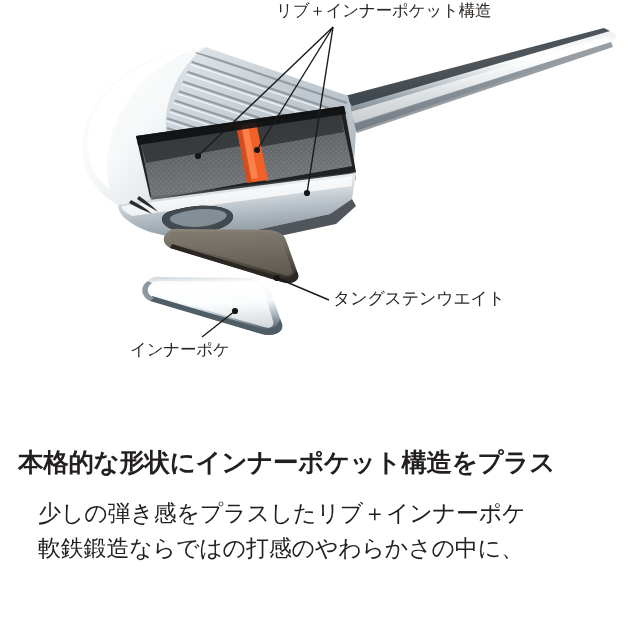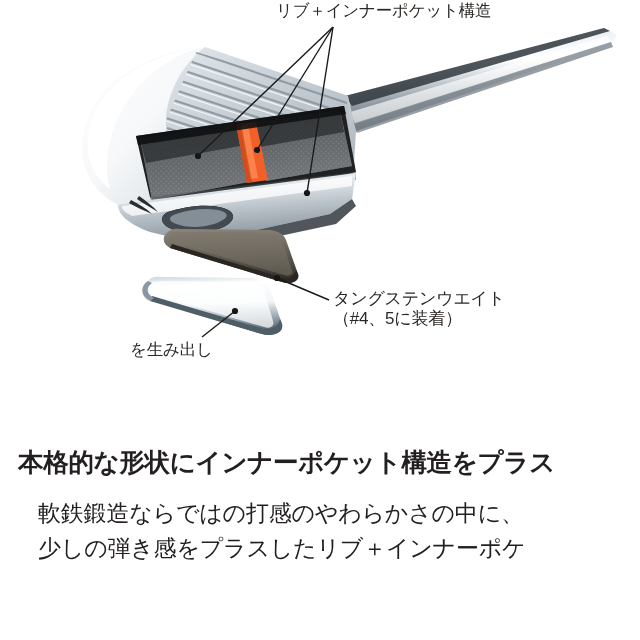--- a/index.html
+++ b/index.html
@@ -319,26 +319,26 @@
         <circle cx="198" cy="156" r="3.1"></circle>
         <circle cx="257" cy="150" r="3.1"></circle>
         <circle cx="307" cy="193" r="3.1"></circle>
         <circle cx="277" cy="278" r="3.1"></circle>
         <circle cx="235" cy="311" r="3.1"></circle>
       </g>
     </svg>
 
     <div class="callout-label" id="label-rib">リブ＋インナーポケット構造</div>
 
-    <div class="callout-label" id="label-tungsten"><span>タングステンウエイト</span><span class="sub">（#4、5に装着）</span></div>
-
-    <div class="callout-label" id="label-plate">を生み出し</div>
+    <div class="callout-label" id="label-tungsten"><span>タングステンウエイト</span></div>
+
+    <div class="callout-label" id="label-plate">インナーポケ</div>
   </div>
 
   <div id="text-block">
     <h2 id="heading">本格的な形状にインナーポケット構造をプラス</h2>
     <div id="body-copy">
+      <span class="line">少しの弾き感をプラスしたリブ＋インナーポケ</span>
       <span class="line">軟鉄鍛造ならではの打感のやわらかさの中に、</span>
-      <span class="line">少しの弾き感をプラスしたリブ＋インナーポケ</span>
     </div>
   </div>
 
 </div>
 
 </body></html>

